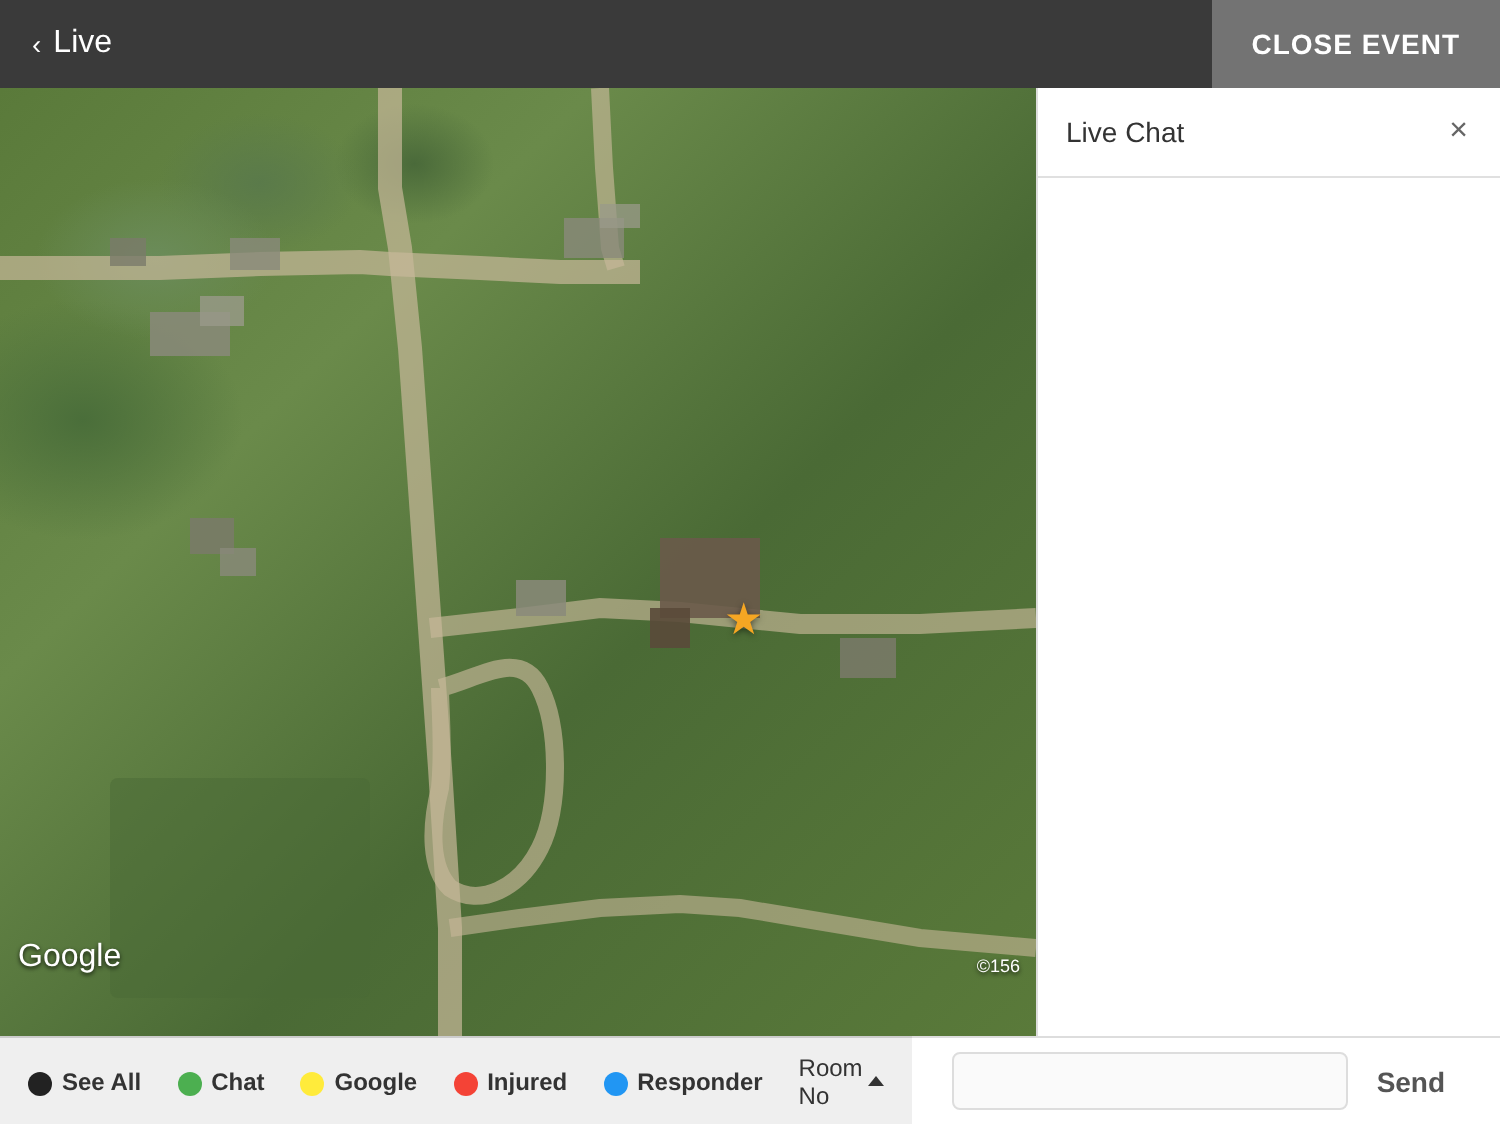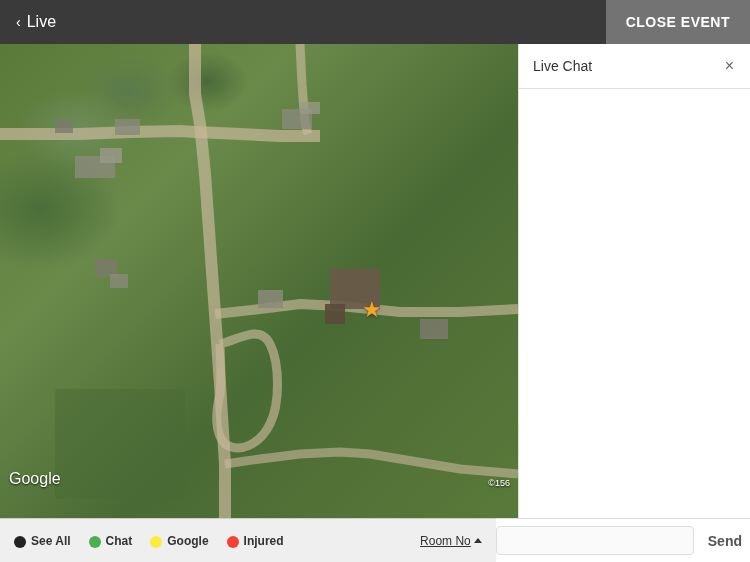--- a/index.html
+++ b/index.html
@@ -172,39 +172,38 @@
 
     .room-no-item {
       display: flex;
       align-items: center;
       gap: 3px;
       font-size: 12px;
       color: #333;
       padding: 4px 8px;
       cursor: pointer;
       margin-left: auto;
-      text-decoration: underline;
     }
     .chevron-up {
       display: inline-block;
       width: 0;
       height: 0;
       border-left: 4px solid transparent;
       border-right: 4px solid transparent;
       border-bottom: 5px solid #333;
     }
 
     
     .chat-input-area {
       display: flex;
       align-items: center;
       border-top: 1px solid #ddd;
       background: white;
       height: 44px;
-      padding: 0 0;
+      padding: 0 20px;
       gap: 6px;
     }
     .chat-input {
       flex: 1;
       border: 1px solid #ddd;
       border-radius: 4px;
       padding: 6px 10px;
       font-size: 13px;
       outline: none;
       background: #fafafa;
@@ -294,20 +293,24 @@
       <span>Chat</span>
     </div>
     <div class="toolbar-item">
       <span class="dot dot-yellow"></span>
       <span>Google</span>
     </div>
     <div class="toolbar-item">
       <span class="dot dot-red"></span>
       <span>Injured</span>
     </div>
+    <div class="toolbar-item">
+      <span class="dot dot-blue"></span>
+      <span>Responder</span>
+    </div>
     <div class="room-no-item">
       <span>Room No</span>
       <span class="chevron-up"></span>
     </div>
   </div>
 
   <div class="chat-input-area">
     <input class="chat-input" type="text" placeholder="" style="">
     <button class="send-btn">Send</button>
   </div>

